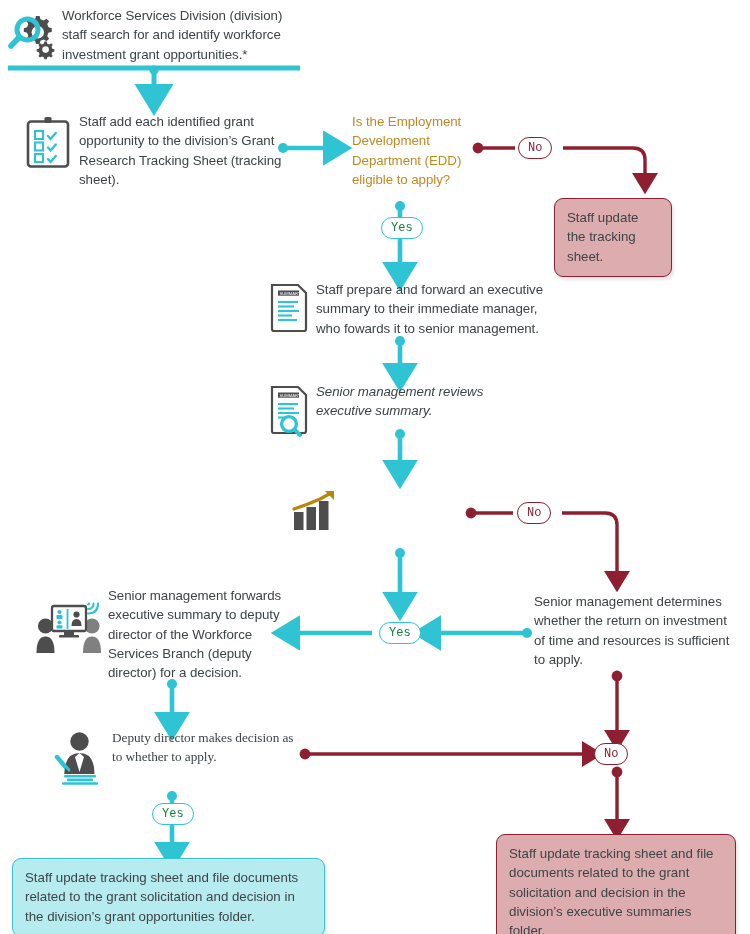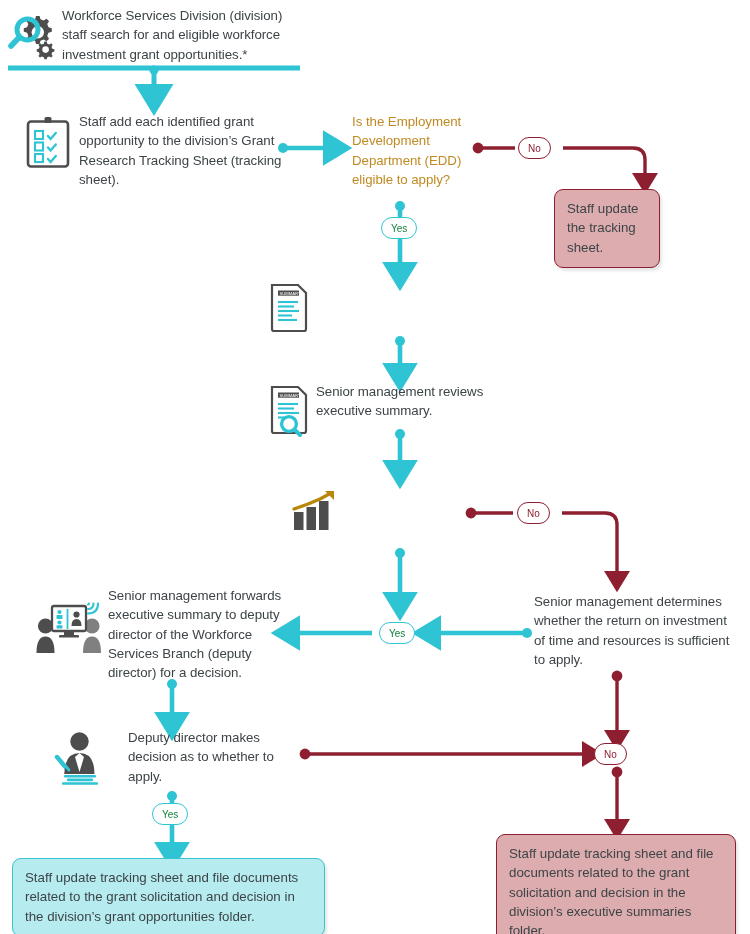--- a/index.html
+++ b/index.html
@@ -33,23 +33,24 @@
     letter-spacing: -0.05px;
   }
   .icon { position: absolute; }
 
   .badge {
     position: absolute;
     height: 22px;
     border-radius: 11px;
     background: #ffffff;
     display: flex; align-items: center; justify-content: center;
-    font-size: 10px;
+    font-size: 12px;
     padding: 0 9px;
     white-space: nowrap;
+    font-family: Liberation Mono, monospace;
   }
   .badge-yes { border: 1.4px solid #31c6d6; color: #15803d; }
   .badge-no  { border: 1.4px solid #8e1f30; color: #8e1f30; }
 
   .box {
     position: absolute;
     border-radius: 9px;
     padding: 9px 12px 10px 12px;
     font-size: 13.3px;
     line-height: 1.45;
@@ -172,21 +173,21 @@
 
         <g fill="#4d4d4d">
           <path d="M38.4 29.6 l2.3 0 0.6 2.1 2 0.8 1.8-1.2 1.6 1.6 -1.2 1.8 0.8 2 2.1 0.6 0 2.3 -2.1 0.6 -0.8 2 1.2 1.8 -1.6 1.6 -1.8-1.2 -2 0.8 -0.6 2.1 -2.3 0 -0.6-2.1 -2-0.8 -1.8 1.2 -1.6-1.6 1.2-1.8 -0.8-2 -2.1-0.6 0-2.3 2.1-0.6 0.8-2 -1.2-1.8 1.6-1.6 1.8 1.2 2-0.8z"></path>
         </g>
         <circle cx="39.6" cy="37.6" r="3.3" fill="#ffffff"></circle>
 
         <circle cx="21.5" cy="17.5" r="10.5" fill="none" stroke="#2ec4d4" stroke-width="5"></circle>
         <line x1="13" y1="25.5" x2="5" y2="34" stroke="#2ec4d4" stroke-width="5.6" stroke-linecap="round"></line>
       </svg>
     </div>
-    <div class="txt" style="margin-left:56px;">Workforce Services Division (division) staff search for and eligible workforce investment grant opportunities.*</div>
+    <div class="txt" style="margin-left:56px;">Workforce Services Division (division) staff search for and identify workforce investment grant opportunities.*</div>
   </div>
 
   <div class="node" style="left:352px; top:112px; width:120px;">
     <div class="txt-q">Is the Employment Development Department (EDD) eligible to apply?</div>
   </div>
 
   <div class="node" style="left:24px; top:112px; width:260px;">
     <div class="icon" style="left:0px; top:4px; width:50px; height:54px;">
       <svg width="50" height="54" viewBox="0 0 50 54">
         <rect x="20.5" y="1" width="7" height="6" rx="1.6" fill="#4d4d4d"></rect>
@@ -203,56 +204,57 @@
         </g>
       </svg>
     </div>
     <div class="txt" style="margin-left:55px;">Staff add each identified grant opportunity to the division’s Grant Research Tracking Sheet (tracking sheet).</div>
   </div>
 
   <div class="badge badge-no" style="left:518px; top:137px;">No</div>
 
   <div class="badge badge-yes" style="left:381px; top:217px;">Yes</div>
 
-  <div class="box box-rose shadowed" style="left:554px; top:189px; width:106px;">Staff update the tracking sheet.</div>
+  <div class="box box-rose shadowed" style="left:554px; top:198px; width:118px;">Staff update the tracking sheet.</div>
 
   <div class="node" style="left:268px; top:280px; width:290px;">
     <div class="icon" style="left:0px; top:3px; width:44px; height:50px;">
       <svg width="44" height="50" viewBox="0 0 44 50">
         <path d="M4 2 L30 2 L38 10 L38 46 Q38 48 36 48 L6 48 Q4 48 4 46 Z" fill="#ffffff" stroke="#4d4d4d" stroke-width="2.2"></path>
         <rect x="10" y="7.5" width="21" height="5.2" fill="#4d4d4d"></rect>
         <text x="11.4" y="11.8" font-family="Liberation Sans, sans-serif" font-size="4.2" fill="#ffffff">SUMMARY</text>
         <g stroke="#2ec4d4" stroke-width="2.1">
           <line x1="10" y1="19" x2="30" y2="19"></line>
           <line x1="10" y1="23.5" x2="26" y2="23.5"></line>
           <line x1="10" y1="28" x2="31" y2="28"></line>
           <line x1="10" y1="32.5" x2="24" y2="32.5"></line>
           <line x1="10" y1="37" x2="29" y2="37"></line>
         </g>
       </svg>
     </div>
+    <div class="txt" style="margin-left:48px;">Staff prepare and forward an executive summary to their immediate manager, who fowards it to senior management.</div>
   </div>
 
   <div class="node" style="left:268px; top:382px; width:240px;">
     <div class="icon" style="left:0px; top:3px; width:48px; height:52px;">
       <svg width="48" height="52" viewBox="0 0 48 52">
         <path d="M4 2 L30 2 L38 10 L38 46 Q38 48 36 48 L6 48 Q4 48 4 46 Z" fill="#ffffff" stroke="#4d4d4d" stroke-width="2.2"></path>
         <rect x="10" y="7.5" width="21" height="5.2" fill="#4d4d4d"></rect>
         <text x="11.4" y="11.8" font-family="Liberation Sans, sans-serif" font-size="4.2" fill="#ffffff">SUMMARY</text>
         <g stroke="#2ec4d4" stroke-width="2.1">
           <line x1="10" y1="19" x2="30" y2="19"></line>
           <line x1="10" y1="23.5" x2="26" y2="23.5"></line>
           <line x1="10" y1="28" x2="31" y2="28"></line>
           <line x1="10" y1="32.5" x2="24" y2="32.5"></line>
         </g>
         <circle cx="21" cy="39" r="7.4" fill="#ffffff" stroke="#2ec4d4" stroke-width="3.4"></circle>
         <line x1="26.6" y1="44.6" x2="32" y2="50" stroke="#2ec4d4" stroke-width="4" stroke-linecap="round"></line>
       </svg>
     </div>
-    <div class="txt" style="margin-left:48px;">Senior management reviews executive summary.</div>
+    <div class="txt" style="margin-left:48px;font-style:italic;">Senior management reviews executive summary.</div>
   </div>
 
   <div class="node" style="left:292px; top:484px; width:180px;">
     <div class="icon" style="left:0px; top:6px; width:48px; height:44px;">
       <svg width="48" height="44" viewBox="0 0 48 44">
         <g fill="#4d4d4d">
           <rect x="2" y="22" width="9.5" height="18"></rect>
           <rect x="14.5" y="17" width="9.5" height="23"></rect>
           <rect x="27" y="11" width="9.5" height="29"></rect>
         </g>
@@ -320,21 +322,21 @@
         <line x1="3" y1="27" x2="14" y2="40" stroke="#2ec4d4" stroke-width="4.4" stroke-linecap="round"></line>
         <path d="M11 38 L17 44 L10.5 44 Z" fill="#4d4d4d"></path>
 
         <g fill="#2ec4d4">
           <rect x="10" y="45" width="32" height="2.6" rx="1"></rect>
           <rect x="13" y="48.6" width="26" height="2.6" rx="1"></rect>
           <rect x="8" y="52.2" width="36" height="2.6" rx="1"></rect>
         </g>
       </svg>
     </div>
-    <div class="txt" style="margin-left:74px;">Deputy director makes decision as to whether to apply.</div>
+    <div class="txt" style="margin-left:58px;font-family:Liberation Serif, serif;">Deputy director makes decision as to whether to apply.</div>
   </div>
 
   <div class="badge badge-no" style="left:594px; top:743px;">No</div>
 
   <div class="badge badge-yes" style="left:152px; top:803px;">Yes</div>
 
   <div class="box box-teal shadowed" style="left:12px; top:858px; width:313px;">Staff update tracking sheet and file documents related to the grant solicitation and decision in the division’s grant opportunities folder.</div>
 
   <div class="box box-rose shadowed" style="left:496px; top:834px; width:240px;">Staff update tracking sheet and file documents related to the grant solicitation and decision in the division’s executive summaries folder.</div>
 

